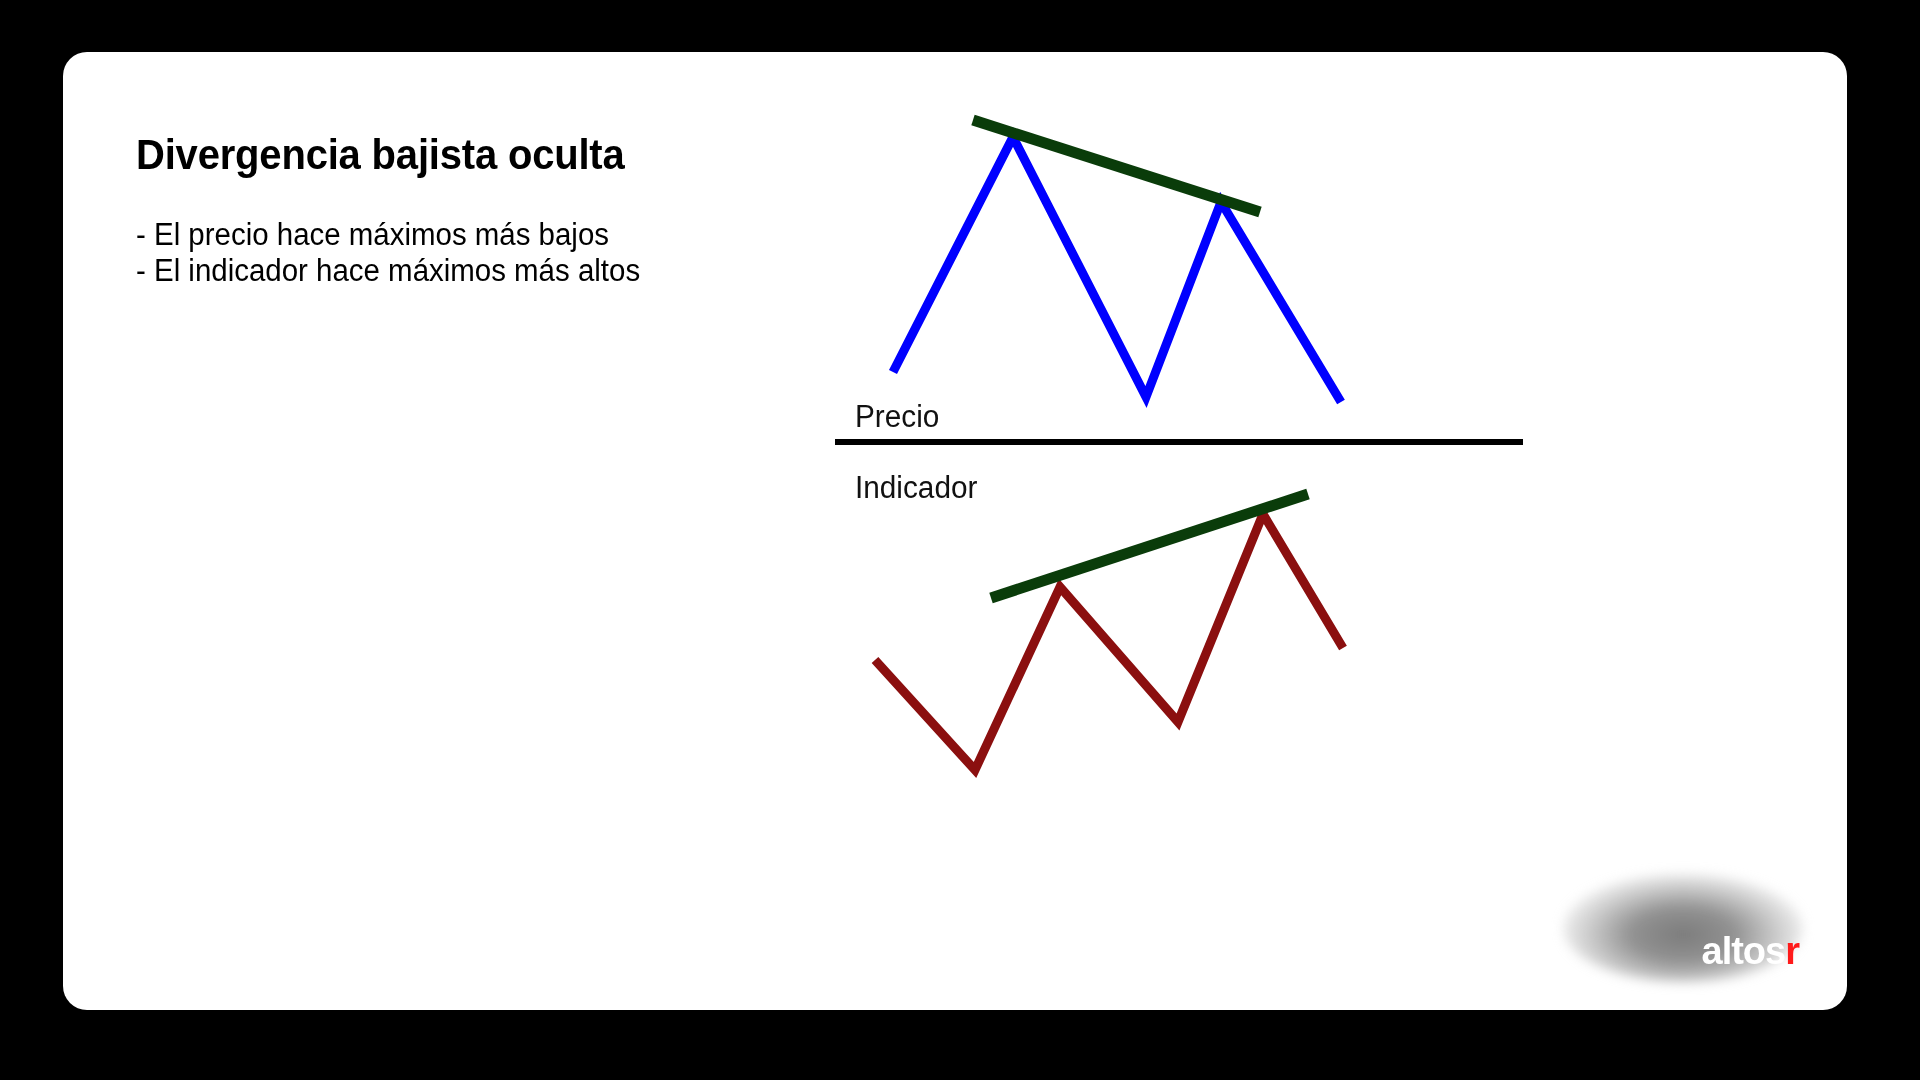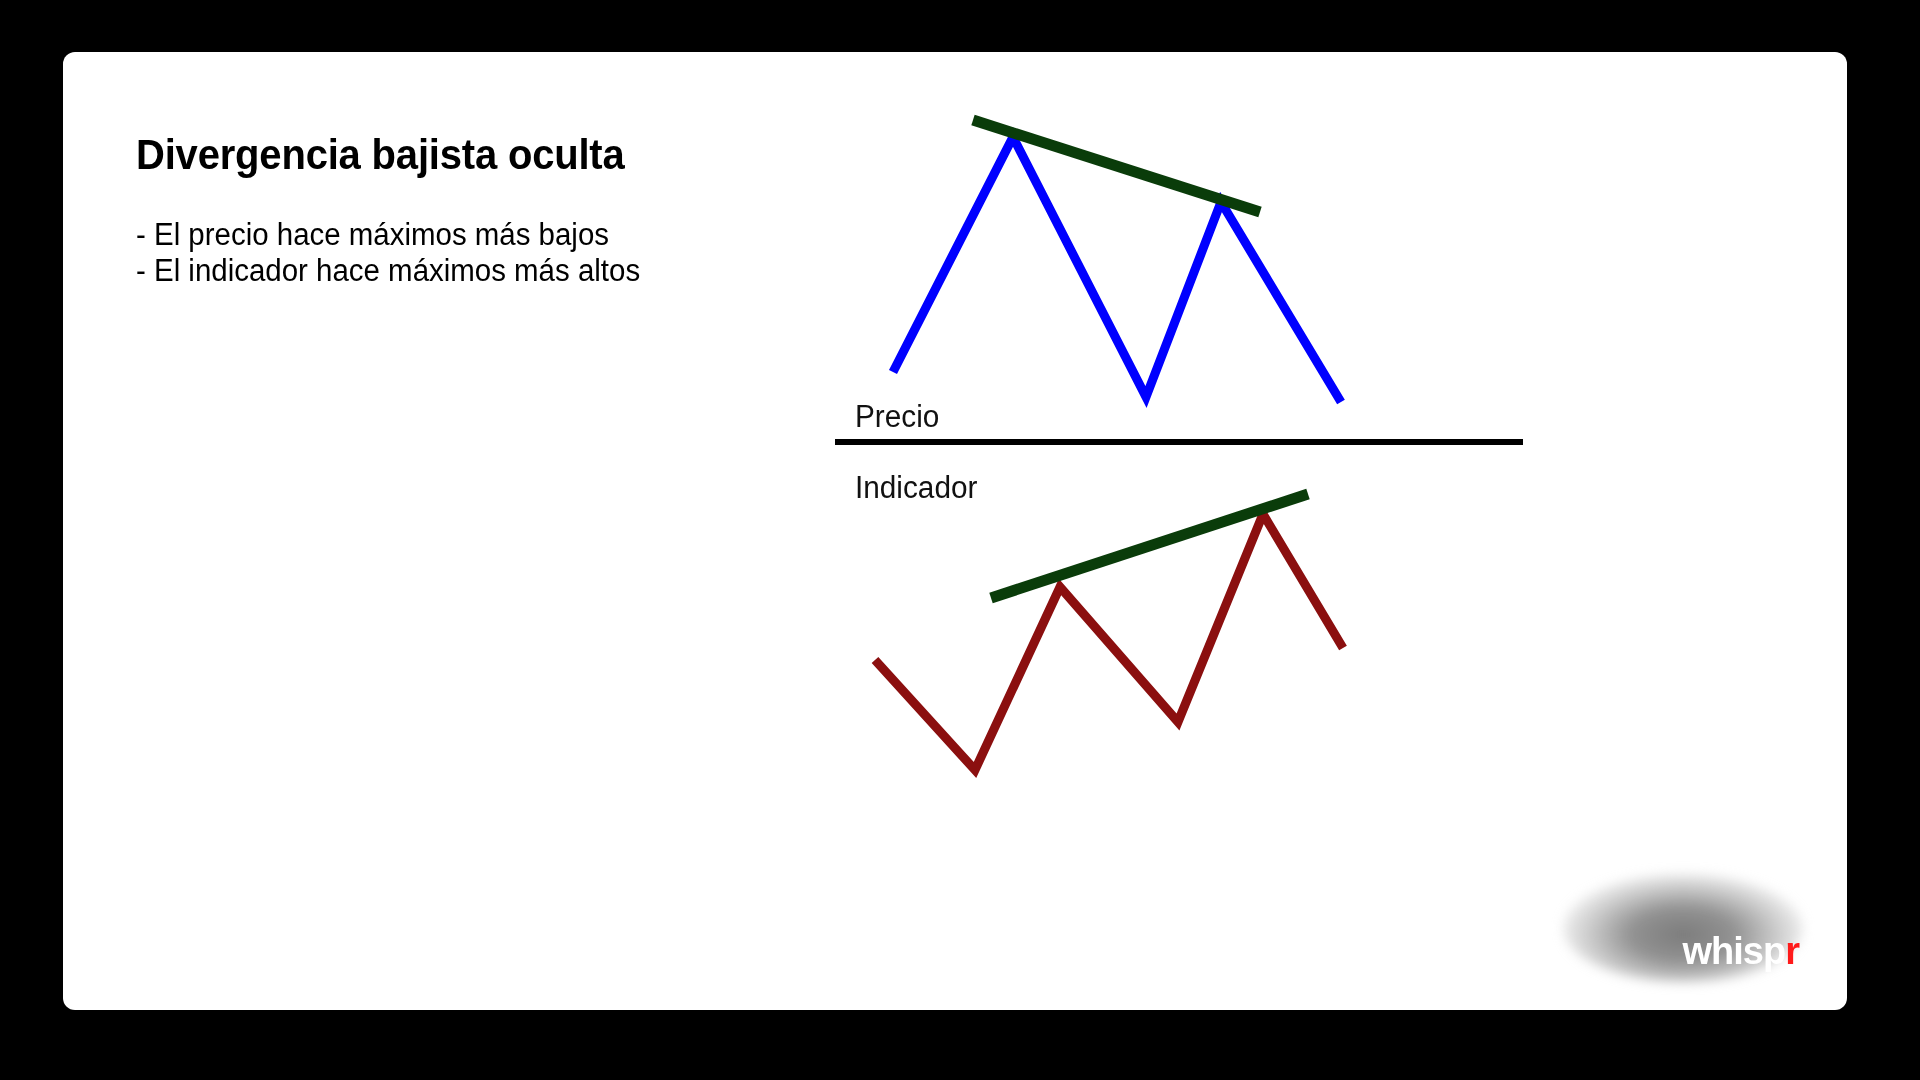--- a/index.html
+++ b/index.html
@@ -23,21 +23,21 @@
   }
 
   
   #card {
     position: absolute;
     left: 63px;
     top: 52px;
     width: 1784px;
     height: 958px;
     background: #ffffff;
-    border-radius: 12px;
+    border-radius: 24px;
     overflow: hidden;
   }
 
   
   #text-block {
     position: absolute;
     left: 73px;   
     top: 80px;    
     width: 760px;
   }
@@ -165,17 +165,17 @@
         <line id="indicator-trendline" x1="228" y1="516" x2="545" y2="412" stroke="#0a3c0a" stroke-width="11" stroke-linecap="butt"></line>
       </svg>
 
       <div id="label-precio" class="panel-label">Precio</div>
 
       <div id="label-indicador" class="panel-label">Indicador</div>
     </div>
 
     <div id="logo-wrap">
       <div id="logo-halo"></div>
-      <div id="logo-text"><span class="w-part">whisp</span><span class="r-part">r</span></div>
+      <div id="logo-text"><span class="w-part">altos</span><span class="r-part">r</span></div>
     </div>
 
   </div>
 </div>
 
 </body></html>

